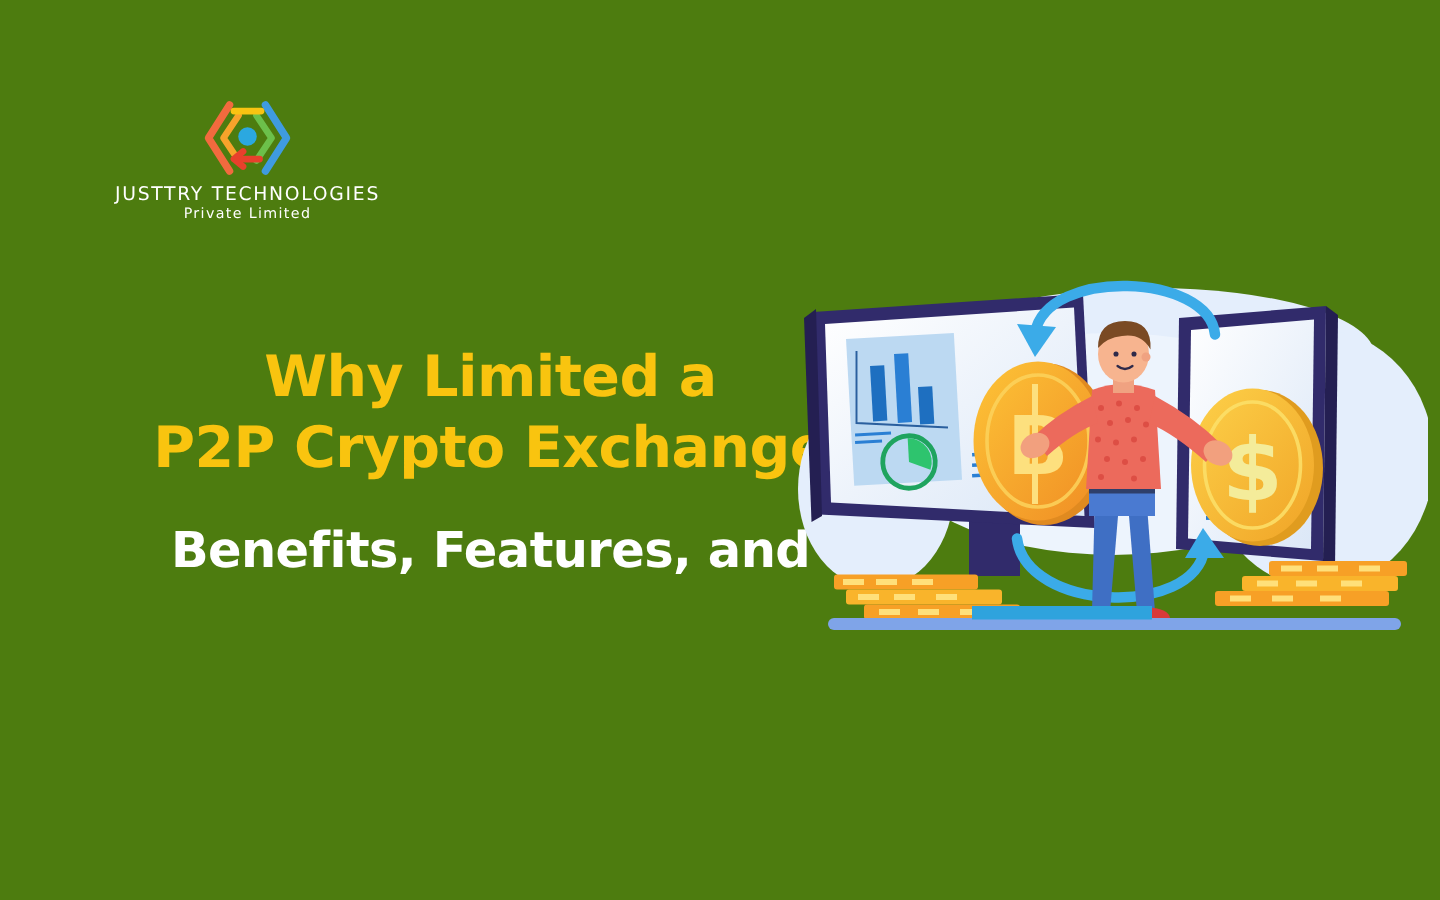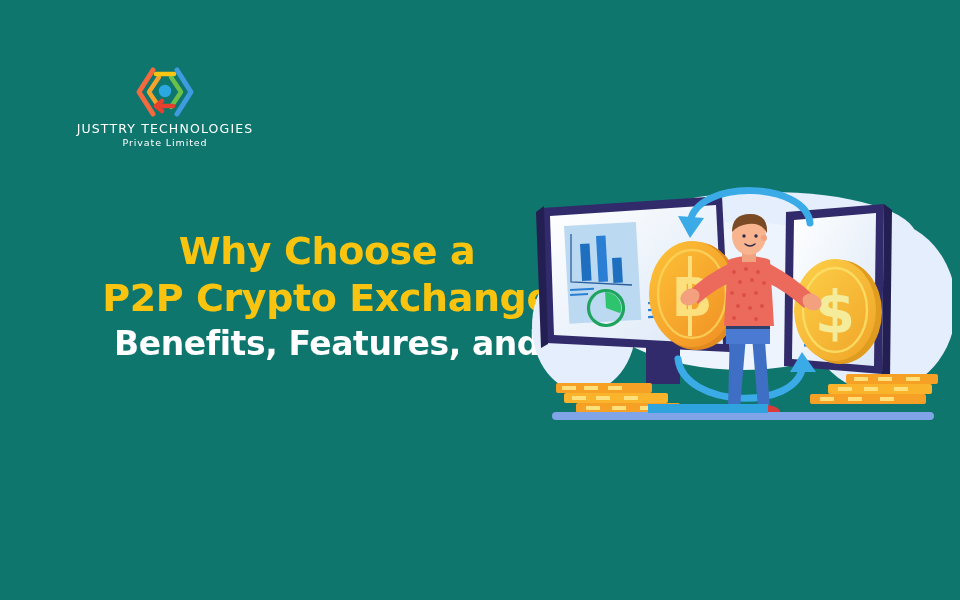--- a/index.html
+++ b/index.html
@@ -8,21 +8,21 @@
     padding: 0;
     background: #1a1833;
   }
   body {
     font-family: "Liberation Sans", sans-serif;
   }
   .banner {
     position: relative;
     width: 960px;
     height: 600px;
-    background: #0f766e;
+    background: #4d7c0f;
     overflow: hidden;
   }
 
   
   .logo-block {
     position: absolute;
     left: 70px;
     top: 66px;
     width: 190px;
     text-align: center;
@@ -63,21 +63,21 @@
   }
   .h-line {
     font-family: "DejaVu Sans", sans-serif;
     font-weight: bold;
     font-size: 38px;
     line-height: 47px;
     letter-spacing: -0.4px;
     white-space: nowrap;
   }
   .h-accent { color: #f9c40f; }
-  .h-white  { color: #ffffff; font-size: 33px; line-height: 44px; }
+  .h-white  { color: #ffffff; font-size: 33px; line-height: 44px; margin-top: 23px; }
 
   
   .illustration {
     position: absolute;
     left: 528px;
     top: 176px;
     width: 424px;
     height: 268px;
   }
   .illustration svg { display: block; }
@@ -105,21 +105,21 @@
       <path d="M30 35 L24 40 L30 45" fill="none" stroke="#e8402c" stroke-width="4.5" stroke-linecap="round" stroke-linejoin="round"></path>
 
       <circle cx="33" cy="25" r="6.2" fill="#2ba8e0"></circle>
     </svg>
 
     <div class="logo-name">JUSTTRY TECHNOLOGIES</div>
     <div class="logo-sub">Private Limited</div>
   </div>
 
   <div class="headline-block">
-    <div class="h-line h-accent">Why Choose a</div>
+    <div class="h-line h-accent">Why Limited a</div>
     <div class="h-line h-accent">P2P Crypto Exchange</div>
     <div class="h-line h-white">Benefits, Features, and</div>
   </div>
 
   <div class="illustration">
     <svg viewBox="0 0 424 268" width="424" height="268">
       <defs>
         <linearGradient id="btcG" x1="0" y1="0" x2="1" y2="1">
           <stop offset="0%" stop-color="#fdc437"></stop>
           <stop offset="100%" stop-color="#f08d24"></stop>

